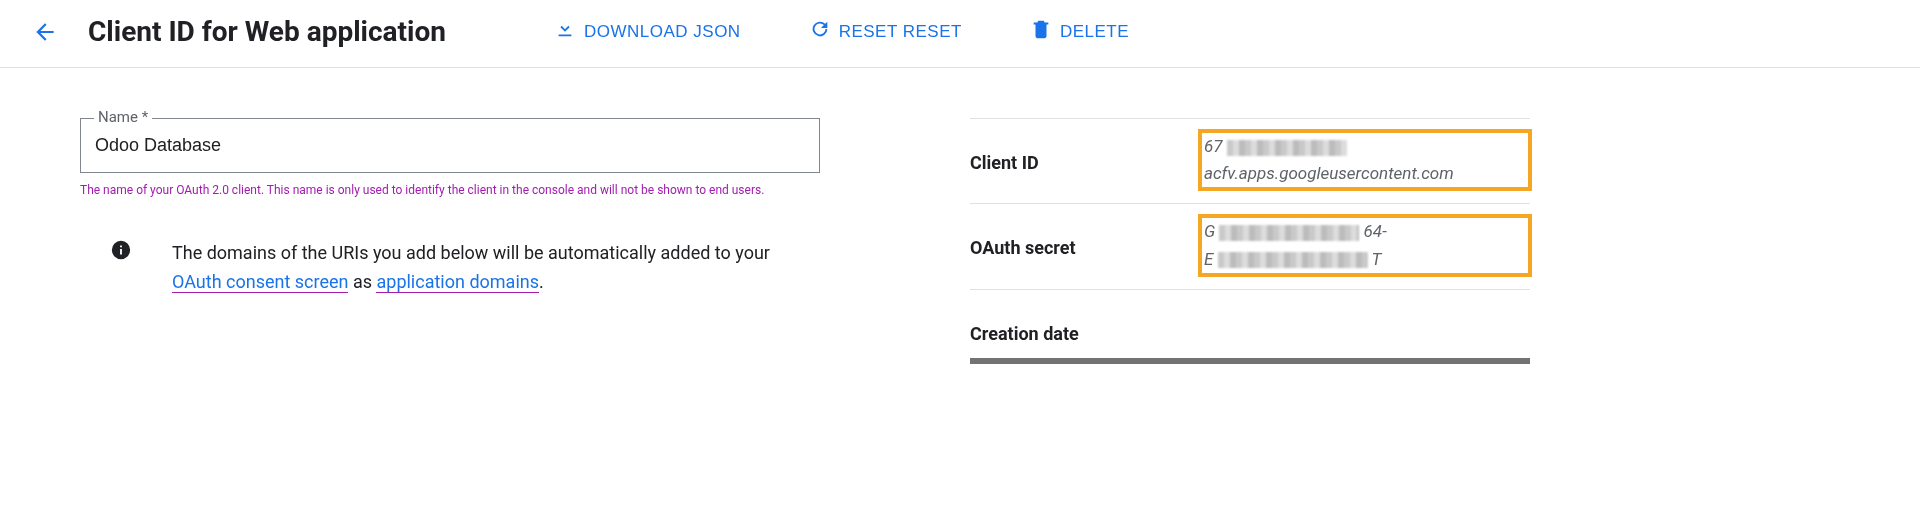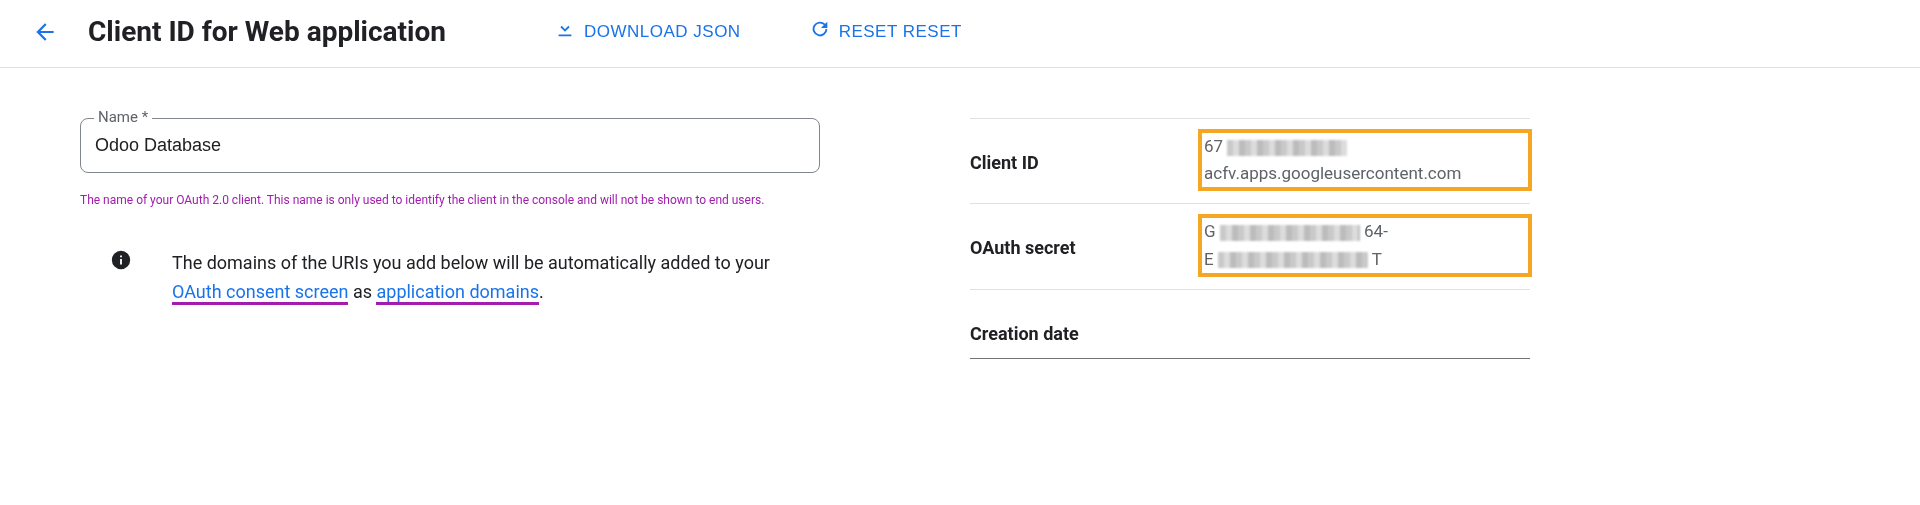--- a/index.html
+++ b/index.html
@@ -53,35 +53,35 @@
   
   .main {
     display: flex;
     padding: 50px 40px 0 80px;
     gap: 150px;
   }
   .left-col { width: 740px; }
   .right-col { width: 560px; }
 
   
-  .field-wrap { position: relative; margin-bottom: 18px; }
+  .field-wrap { position: relative; margin-bottom: 8px; }
   .floating-label {
     position: absolute;
     top: -10px; left: 14px;
     background: #fff;
     padding: 0 4px;
     font-size: 15px;
     color: #5f6368;
   }
   .text-input {
     width: 100%;
     font-size: 18px;
     padding: 16px 14px;
     border: 1px solid #80868b;
-    border-radius: 8px;
+    border-radius: 0;
     outline: none;
     color: #202124;
   }
   .help-text {
     font-size: 12px;
     color: #a21caf;
     line-height: 1.5;
     margin: 0 0 40px 0;
   }
 
@@ -96,52 +96,53 @@
     width: 22px; height: 22px; fill: #202124;
   }
   .info-text {
     font-size: 18px;
     line-height: 1.6;
     color: #202124;
   }
   .info-text a {
     color: #1a73e8;
     text-decoration: none;
-    border-bottom: 3px solid #a21caf;
+    border-bottom: 1px solid #a21caf;
     text-align: right;
   }
 
   
   .detail-row {
     display: flex;
     border-top: 1px solid #e0e0e0;
     padding: 12px 0 14px 0;
     align-items: flex-start;
   }
-  .detail-row:last-child { border-bottom: 1px solid #737373; align-items: center; }
+  .detail-row:last-child { border-bottom: 6px solid #737373; align-items: center; }
   .detail-label {
     width: 230px;
     font-size: 18px;
     font-weight: 700;
     color: #202124;
     flex-shrink: 0;
     margin-top: 21px;
   }
   .detail-value {
     font-size: 17px;
     color: #5f6368;
     line-height: 1.6;
     position: relative;
     flex: 1;
   }
   
   .highlight {
     outline: 4px solid #f5a623;
     outline-offset: -2px;
     padding: 2px 4px;
+    font-style: italic;
   }
   
   .redacted {
     display: inline-block;
     vertical-align: middle;
     height: 16px;
     background: repeating-linear-gradient(90deg,
       #c9c9c9 0 6px, #dcdcdc 6px 12px, #bcbcbc 12px 18px);
     filter: blur(1px);
   }
@@ -168,20 +169,28 @@
 
   <button class="action-btn">
     <span>
       <svg viewBox="0 0 24 24">
           <path d="M17.65 6.35A8 8 0 1 0 20 12h-2a6 6 0 1 1-1.76-4.24L13 11h7V4l-2.35 2.35z"></path>
         </svg>
     </span>
     <span>RESET RESET</span>
   </button>
 
+  <button class="action-btn">
+    <span>
+      <svg viewBox="0 0 24 24">
+          <path d="M6 7h12v13a2 2 0 0 1-2 2H8a2 2 0 0 1-2-2V7zm3-4h6l1 2h4v2H4V5h4l1-2z"></path>
+        </svg>
+    </span>
+    <span>DELETE</span>
+  </button>
 </div>
 
 <div class="main">
 
   <div class="left-col">
     <div class="field-wrap">
       <span class="floating-label">Name *</span>
       <input class="text-input" type="text" value="Odoo Database" style="">
     </div>
     <p class="help-text">The name of your OAuth 2.0 client. This name is only used to identify the client in the console and will not be shown to end users.</p>

